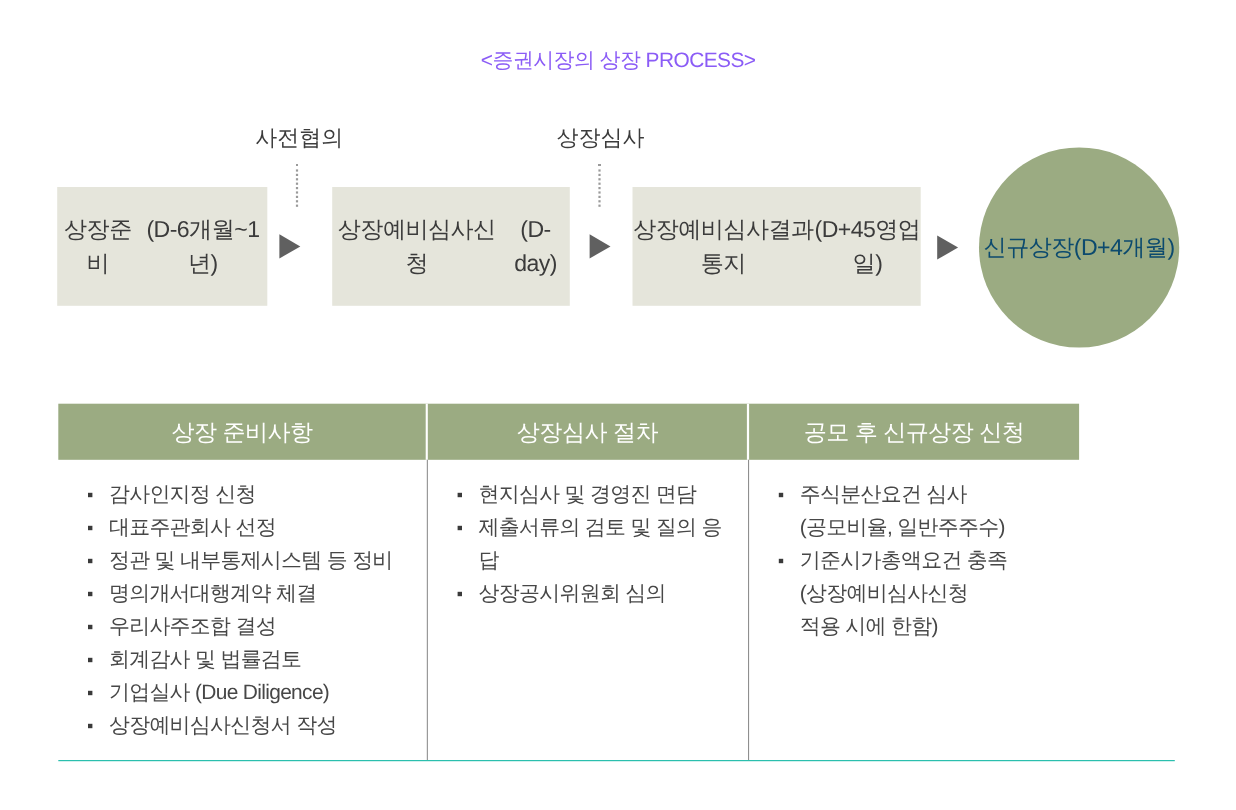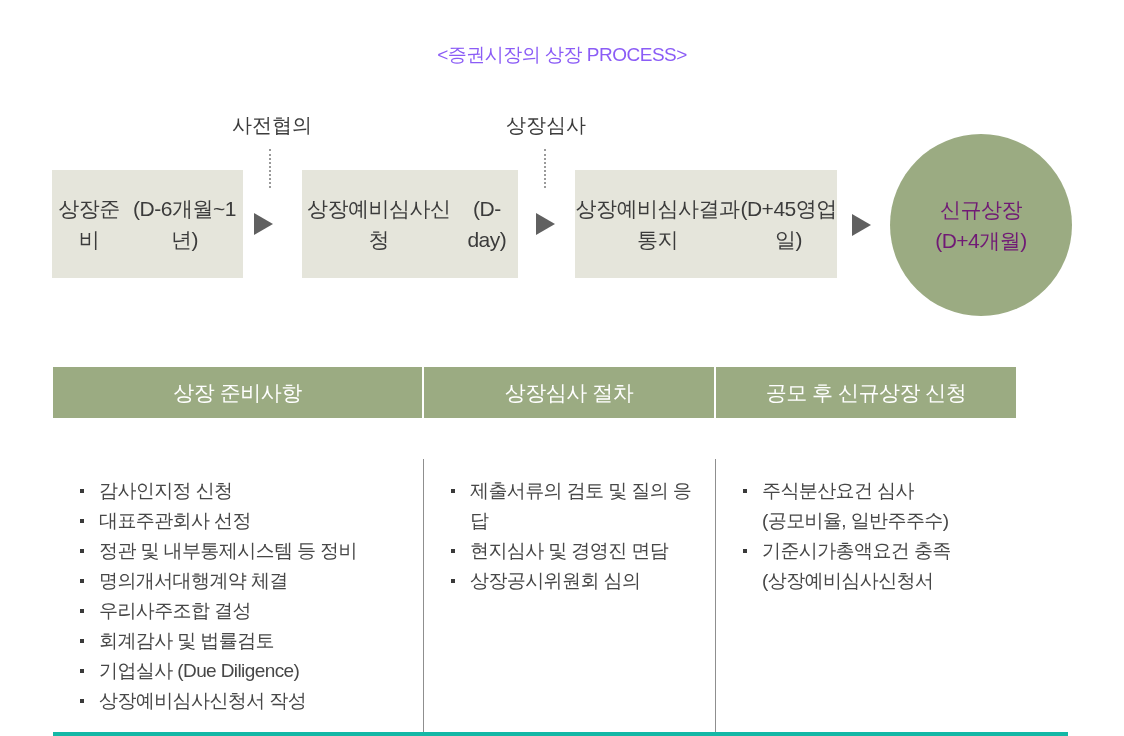--- a/index.html
+++ b/index.html
@@ -47,44 +47,44 @@
     font-size:21px;line-height:31px;color:var(--ink);text-align:center;
     letter-spacing:-0.5px;
   }
   .sbox-1{left:52px;width:191px;}
   .sbox-2{left:302px;width:216px;}
   .sbox-3{left:575px;width:262px;}
 
   .scircle{
     position:absolute;left:890px;top:134px;width:182px;height:182px;
     background:var(--green);border-radius:50%;
-    display:flex;flex-direction:column;justify-content:center;align-items:center;
-    font-size:21px;line-height:31px;color:#701a75;text-align:center;
+    display:flex;flex-direction:row;justify-content:center;align-items:center;
+    font-size:21px;line-height:31px;color:#0c4a6e;text-align:center;
     letter-spacing:-0.5px;
   }
 
   .arrow{
     position:absolute;width:0;height:0;
     border-top:11px solid transparent;border-bottom:11px solid transparent;
     border-left:19px solid var(--arrow);
   }
   .arrow-1{left:254px;top:213px;}
   .arrow-2{left:536px;top:213px;}
   .arrow-3{left:852px;top:214px;}
 
   
   .ptable{position:absolute;left:53px;top:367px;width:1015px;}
   .thead{display:flex;height:51px;}
   .th{
     background:var(--green);color:#fff;font-size:21px;letter-spacing:-0.5px;
     display:flex;align-items:center;justify-content:center;
   }
-  .tbody{display:flex;border-bottom:5px solid #14b8a6;margin-top:41px;}
+  .tbody{display:flex;border-bottom:1px solid #14b8a6;}
   .td{min-height:273px;padding:17px 10px 0 24px;}
-  .c1{width:371px;}
+  .c1{width:336px;}
   .c2{width:292px;}
   .c3{width:300px;}
   .th.c1,.th.c2{border-right:2px solid #fff;}
   .td.c1,.td.c2{border-right:1px solid var(--divider);}
 
   .li{display:flex;align-items:flex-start;}
   .bullet{
     flex:0 0 auto;width:4px;height:4px;background:#3A3A3A;
     margin:13px 15px 0 3px;
   }
@@ -170,45 +170,46 @@
         </div>
         <div class="li">
           <span class="bullet"></span>
           <span class="li-text">상장예비심사신청서 작성</span>
         </div>
       </div>
 
       <div class="td c2">
         <div class="li">
           <span class="bullet"></span>
+          <span class="li-text">현지심사 및 경영진 면담</span>
+        </div>
+        <div class="li">
+          <span class="bullet"></span>
           <span class="li-text">제출서류의 검토 및 질의 응답</span>
-        </div>
-        <div class="li">
-          <span class="bullet"></span>
-          <span class="li-text">현지심사 및 경영진 면담</span>
         </div>
         <div class="li">
           <span class="bullet"></span>
           <span class="li-text">상장공시위원회 심의</span>
         </div>
       </div>
 
       <div class="td c3">
         <div class="li">
           <span class="bullet"></span>
           <span class="li-text">
             <div>주식분산요건 심사</div>
             <div>(공모비율, 일반주주수)</div>
           </span>
         </div>
         <div class="li">
           <span class="bullet"></span>
           <span class="li-text">
             <div>기준시가총액요건 충족</div>
-            <div>(상장예비심사신청서</div>
+            <div>(상장예비심사신청</div>
+            <div>적용 시에 한함)</div>
           </span>
         </div>
       </div>
 
     </div>
   </div>
 
 </div>
 
 </body></html>

